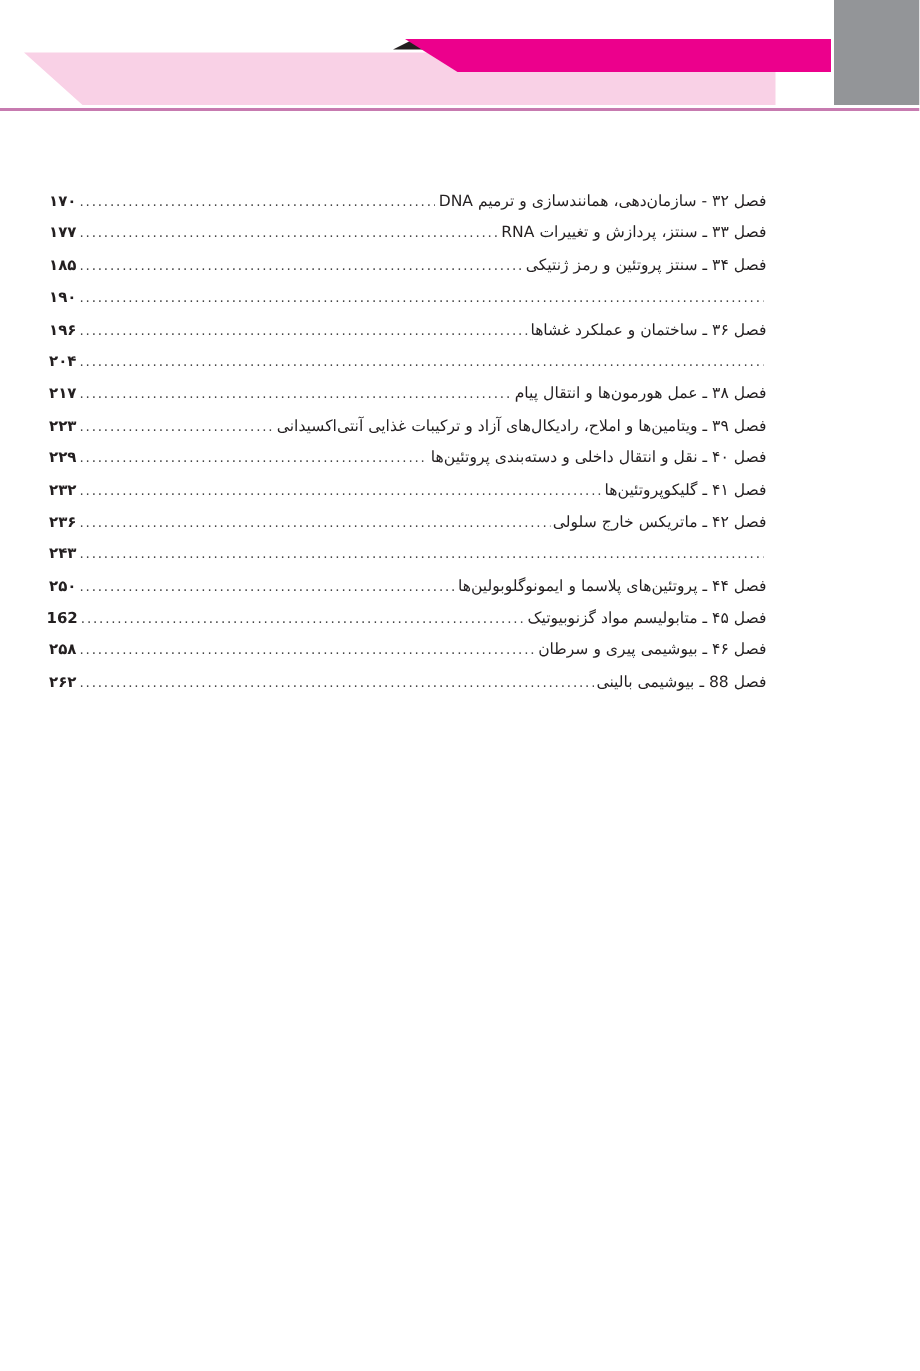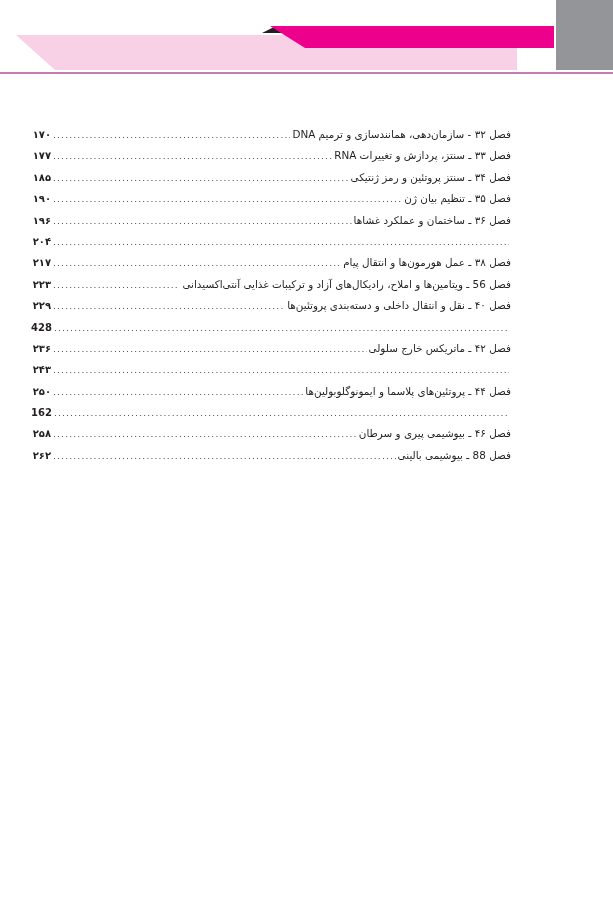--- a/index.html
+++ b/index.html
@@ -50,67 +50,68 @@
       <span class="toc-title">فصل ۳۳ ـ سنتز، پردازش و تغییرات RNA</span>
       <span class="toc-leader"></span>
       <span class="toc-page">۱۷۷</span>
     </div>
   <div class="toc-row">
       <span class="toc-title">فصل ۳۴ ـ سنتز پروتئین و رمز ژنتیکی</span>
       <span class="toc-leader"></span>
       <span class="toc-page">۱۸۵</span>
     </div>
   <div class="toc-row">
-      <span class="toc-title">فصل ۳۵ ـ تنظیم بیان ژن</span>
       <span class="toc-leader"></span>
       <span class="toc-page">۱۹۰</span>
     </div>
   <div class="toc-row">
       <span class="toc-title">فصل ۳۶ ـ ساختمان و عملکرد غشاها</span>
       <span class="toc-leader"></span>
       <span class="toc-page">۱۹۶</span>
     </div>
   <div class="toc-row">
       <span class="toc-leader"></span>
       <span class="toc-page">۲۰۴</span>
     </div>
   <div class="toc-row">
       <span class="toc-title">فصل ۳۸ ـ عمل هورمون‌ها و انتقال پیام</span>
       <span class="toc-leader"></span>
       <span class="toc-page">۲۱۷</span>
     </div>
   <div class="toc-row">
-      <span class="toc-title">فصل 56 ـ ویتامین‌ها و املاح، رادیکال‌های آزاد و ترکیبات غذایی آنتی‌اکسیدانی</span>
+      <span class="toc-title">فصل ۳۹ ـ ویتامین‌ها و املاح، رادیکال‌های آزاد و ترکیبات غذایی آنتی‌اکسیدانی</span>
       <span class="toc-leader"></span>
       <span class="toc-page">۲۲۳</span>
     </div>
   <div class="toc-row">
       <span class="toc-title">فصل ۴۰ ـ نقل و انتقال داخلی و دسته‌بندی پروتئین‌ها</span>
       <span class="toc-leader"></span>
       <span class="toc-page">۲۲۹</span>
     </div>
   <div class="toc-row">
+      <span class="toc-title">فصل ۴۱ ـ گلیکوپروتئین‌ها</span>
       <span class="toc-leader"></span>
-      <span class="toc-page">428</span>
+      <span class="toc-page">۲۳۲</span>
     </div>
   <div class="toc-row">
       <span class="toc-title">فصل ۴۲ ـ ماتریکس خارج سلولی</span>
       <span class="toc-leader"></span>
       <span class="toc-page">۲۳۶</span>
     </div>
   <div class="toc-row">
       <span class="toc-leader"></span>
       <span class="toc-page">۲۴۳</span>
     </div>
   <div class="toc-row">
       <span class="toc-title">فصل ۴۴ ـ پروتئین‌های پلاسما و ایمونوگلوبولین‌ها</span>
       <span class="toc-leader"></span>
       <span class="toc-page">۲۵۰</span>
     </div>
   <div class="toc-row">
+      <span class="toc-title">فصل ۴۵ ـ متابولیسم مواد گزنوبیوتیک</span>
       <span class="toc-leader"></span>
       <span class="toc-page">162</span>
     </div>
   <div class="toc-row">
       <span class="toc-title">فصل ۴۶ ـ بیوشیمی پیری و سرطان</span>
       <span class="toc-leader"></span>
       <span class="toc-page">۲۵۸</span>
     </div>
   <div class="toc-row">
       <span class="toc-title">فصل 88 ـ بیوشیمی بالینی</span>

